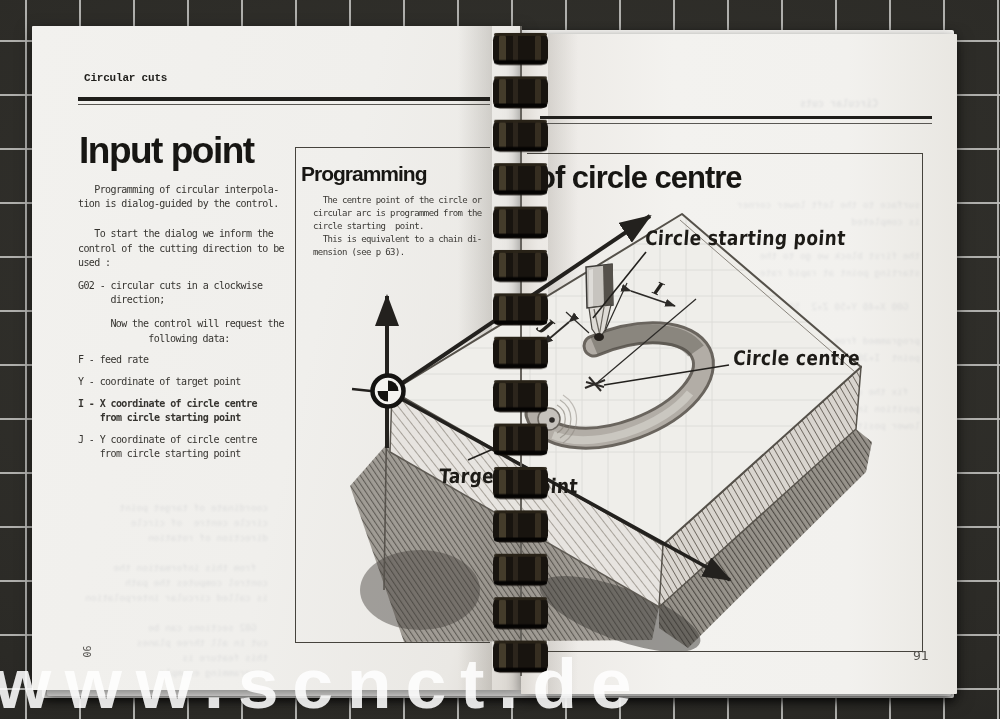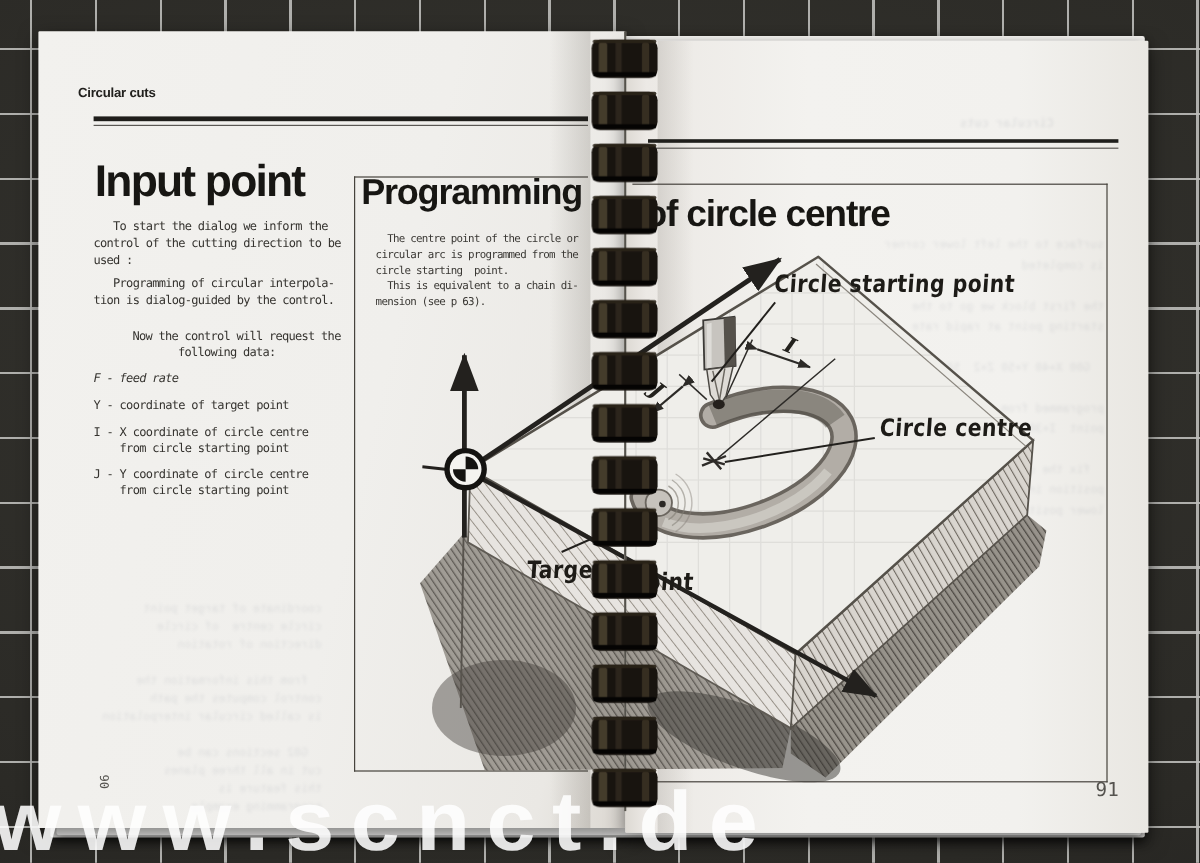--- a/index.html
+++ b/index.html
@@ -21,21 +21,21 @@
   .bigtitle{font-weight:900;color:#171613;letter-spacing:-1.5px;}
   .rule-thick{background:#1f1e1b;}
   .rule-thin{background:#5a5854;}
   .mono{font-family:"DejaVu Sans Mono", monospace;font-size:10px;line-height:14.2px;
         letter-spacing:-.6px;color:#35332f;white-space:pre;}
   .mono.caption{font-size:9px;line-height:13px;color:#3a3834;}
   .figbox{border:1.6px solid #46433d;}
   .hand{font-family:"DejaVu Sans", sans-serif;font-weight:700;font-size:17px;letter-spacing:.4px;
         color:#1d1b17;transform:skewX(-4deg) scale(1,1.18);transform-origin:left top;white-space:nowrap;}
   .dimlabel{font-family:"DejaVu Serif", serif;font-style:italic;font-weight:700;font-size:18px;color:#23211d;}
-  .pagenum{font-family:"DejaVu Sans Mono", monospace;font-size:16px;color:#55534f;}
+  .pagenum{font-family:"DejaVu Sans Mono", monospace;font-size:13px;color:#55534f;}
   .ghost{font-family:"DejaVu Sans Mono", monospace;font-size:9.5px;line-height:15px;color:#6d7483;
          white-space:pre;transform:scaleX(-1);filter:blur(1.2px);opacity:.14;}
   .ghost.hdr{font-weight:700;opacity:.12;}
   .watermark{font-weight:900;font-size:70px;color:#ffffff;opacity:.88;letter-spacing:13px;
              transform:scaleX(1.05);transform-origin:left top;white-space:nowrap;}
   svg{display:block;}
 </style>
 </head>
 <body>
 
@@ -44,57 +44,59 @@
   <div class="abs undersheet" style="left:42px;top:30px;width:912px;height:668px;"></div>
   <div class="abs undersheet" style="left:47px;top:36px;width:904px;height:660px;background:#fbfaf8;"></div>
 
   <div class="abs page pageL" style="left:32px;top:26px;width:489px;height:664px;"></div>
 
   <div class="abs page pageR" style="left:521px;top:34px;width:436px;height:660px;"></div>
 
   <div class="abs spineShade" style="left:458px;top:26px;width:34px;height:664px;background:linear-gradient(90deg,rgba(90,85,75,0),rgba(90,85,75,.20));"></div>
   <div class="abs spineShade" style="left:548px;top:34px;width:30px;height:660px;background:linear-gradient(270deg,rgba(90,85,75,0),rgba(90,85,75,.16));"></div>
 
-  <div class="abs smallhead" style="left:65px;top:72px;">Circular cuts</div>
+  <div class="abs smallhead" style="left:84px;top:72px;font-family:Liberation Mono, monospace;">Circular cuts</div>
   <div class="abs rule-thick" style="left:78px;top:97px;width:412px;height:3.5px;"></div>
   <div class="abs rule-thin" style="left:78px;top:104px;width:412px;height:1.2px;"></div>
 
   <div class="abs bigtitle" style="left:79px;top:130px;font-size:37px;">Input point</div>
 
   <div class="abs" style="left:78px;top:183px;width:222px;">
+    <div class="mono" style="margin-bottom:16px;">   Programming of circular interpola-
+tion is dialog-guided by the control.</div>
     <div class="mono" style="margin-bottom:4px;">   To start the dialog we inform the
 control of the cutting direction to be
 used :</div>
-    <div class="mono" style="margin-bottom:16px;">   Programming of circular interpola-
-tion is dialog-guided by the control.</div>
+    <div class="mono" style="margin-top:9px;margin-bottom:10px;">G02 - circular cuts in a clockwise
+      direction;</div>
     <div class="mono" style="margin-bottom:7px;text-align:center;">   Now the control will request the
 following data:</div>
-    <div class="mono" style="margin-bottom:8px;font-style:italic;">F - feed rate</div>
+    <div class="mono" style="margin-bottom:8px;">F - feed rate</div>
     <div class="mono" style="margin-bottom:8px;">Y - coordinate of target point</div>
-    <div class="mono" style="margin-bottom:7px;">I - X coordinate of circle centre
+    <div class="mono" style="margin-bottom:7px;font-weight:bold;">I - X coordinate of circle centre
     from circle starting point</div>
     <div class="mono">J - Y coordinate of circle centre
     from circle starting point</div>
   </div>
 
   <div class="abs ghost" style="left:85px;top:500px;">coordinate of target point
 circle centre  of circle
 direction of rotation
 
   from this information the
 control computes the path
 is called circular interpolation
 
   G02 sections can be
 cut in all three planes
 this feature is
 programming example</div>
 
   <div class="abs figbox" style="left:295px;top:147px;width:194px;height:494px;border-right:none;"></div>
-  <div class="abs bigtitle" style="left:301px;top:144px;font-size:30px;letter-spacing:-1px;">Programming</div>
+  <div class="abs bigtitle" style="left:301px;top:162px;font-size:21px;letter-spacing:-1px;">Programming</div>
   <div class="abs mono caption" style="left:313px;top:194px;">  The centre point of the circle or
 circular arc is programmed from the
 circle starting  point.
   This is equivalent to a chain di-
 mension (see p 63).</div>
 
   <div class="abs ghost hdr" style="left:800px;top:96px;font-size:10px;">Circular cuts</div>
   <div class="abs rule-thick" style="left:540px;top:116px;width:392px;height:3.2px;"></div>
   <div class="abs rule-thin" style="left:540px;top:123px;width:392px;height:1.2px;"></div>
 

